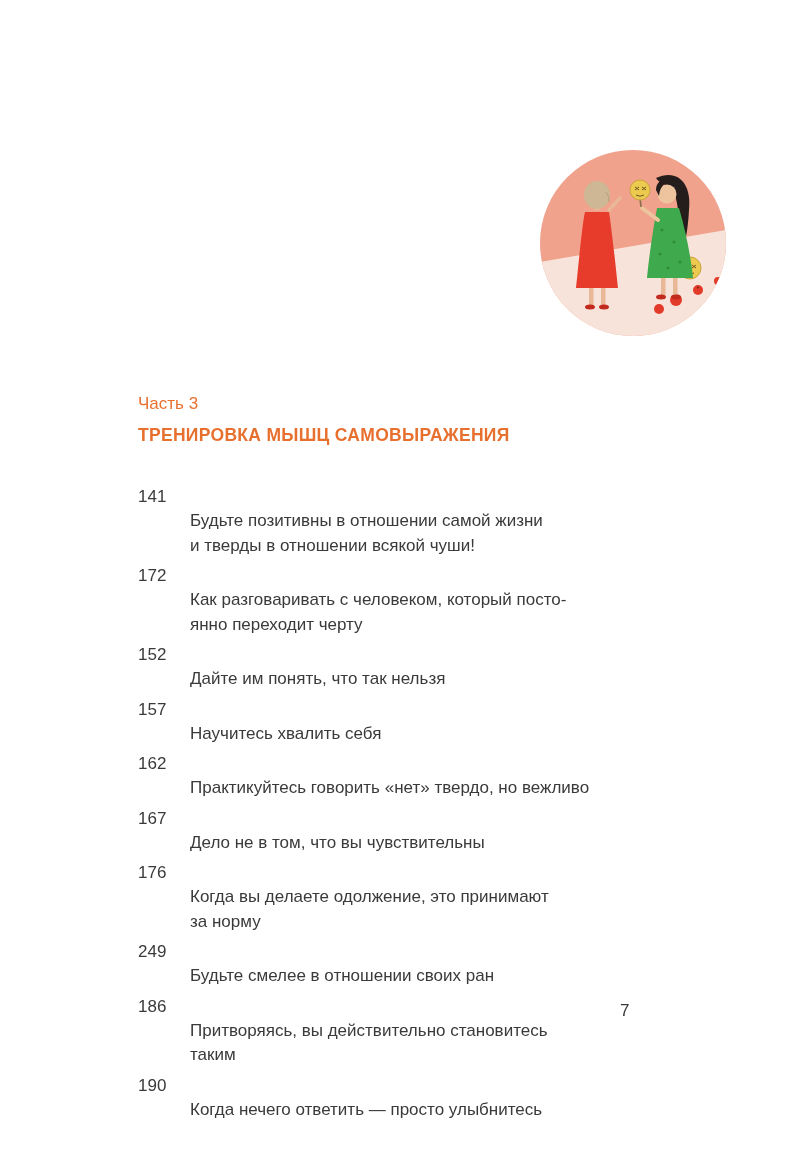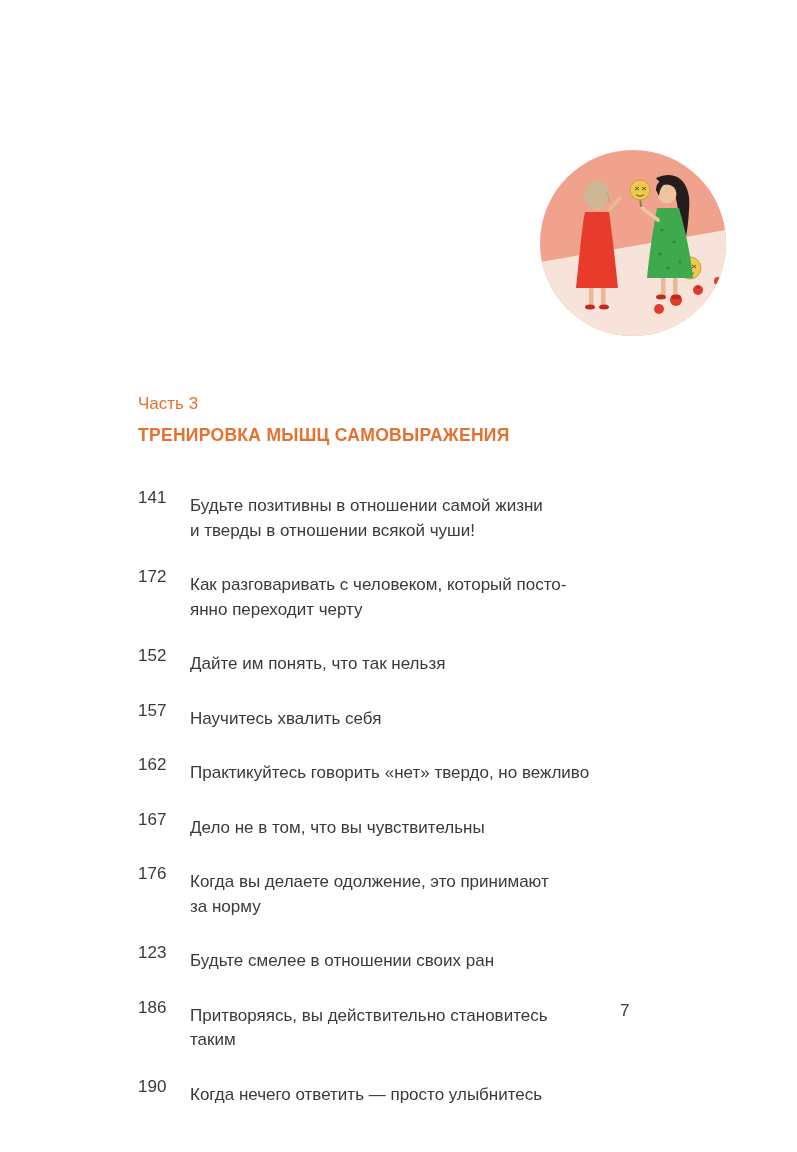--- a/index.html
+++ b/index.html
@@ -31,34 +31,33 @@
     line-height: 24px;
     margin: 0 0 7px 0;
     font-weight: 400;
   }
   .part-title {
     color: #e8702f;
     font-size: 17.5px;
     line-height: 24px;
     font-weight: bold;
     letter-spacing: 0.3px;
-    margin: 0 0 23px 0;
+    margin: 0 0 38px 0;
   }
   .toc { display: block; }
   .toc-entry {
     display: flex;
     align-items: flex-start;
     font-size: 17px;
     line-height: 24.5px;
     margin-bottom: 6px;
   }
   .toc-page {
     width: 52px;
     flex-shrink: 0;
-    margin-top: 16px;
   }
   .toc-title {
     white-space: pre-line;
     margin-top: 24px;
   }
   .page-number {
     position: absolute;
     left: 620px; top: 1001px;
     font-size: 17px;
     color: #3a3a3a;
@@ -174,21 +173,21 @@
       <div class="toc-entry">
         <span class="toc-page">167</span>
         <span class="toc-title">Дело не в том, что вы чувствительны</span>
       </div>
       <div class="toc-entry">
         <span class="toc-page">176</span>
         <span class="toc-title">Когда вы делаете одолжение, это принимают
 за норму</span>
       </div>
       <div class="toc-entry">
-        <span class="toc-page">123</span>
+        <span class="toc-page">249</span>
         <span class="toc-title">Будьте смелее в отношении своих ран</span>
       </div>
       <div class="toc-entry">
         <span class="toc-page">186</span>
         <span class="toc-title">Притворяясь, вы действительно становитесь
 таким</span>
       </div>
       <div class="toc-entry">
         <span class="toc-page">190</span>
         <span class="toc-title">Когда нечего ответить — просто улыбнитесь</span>

